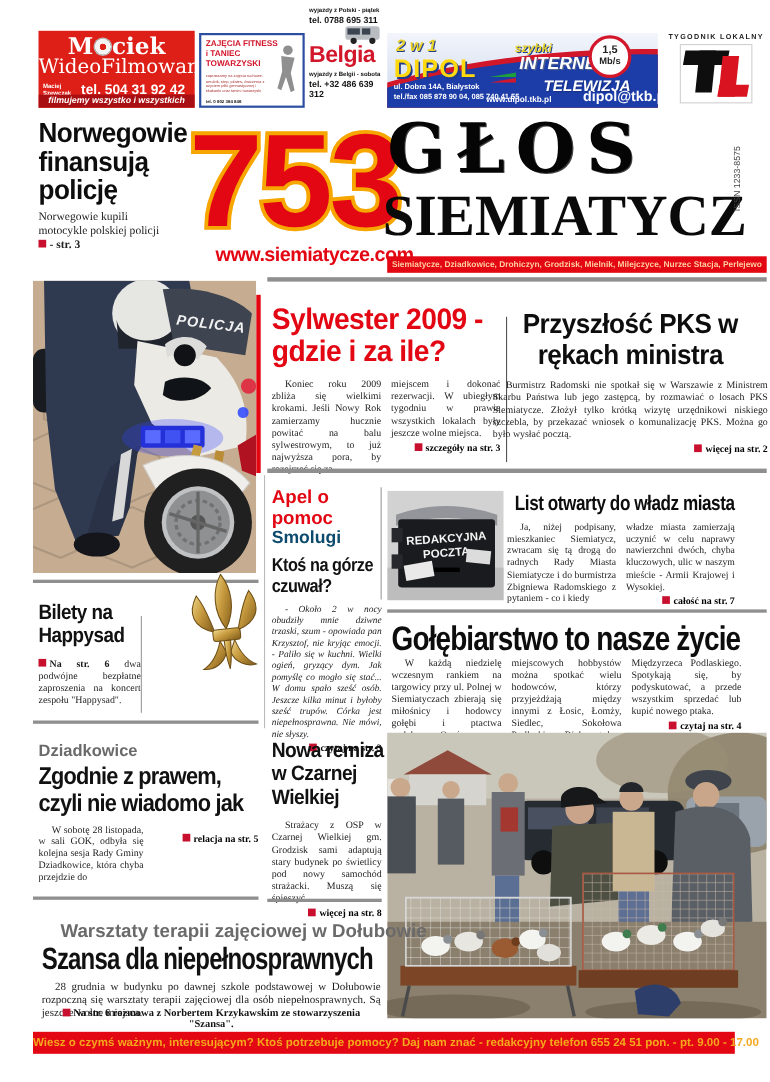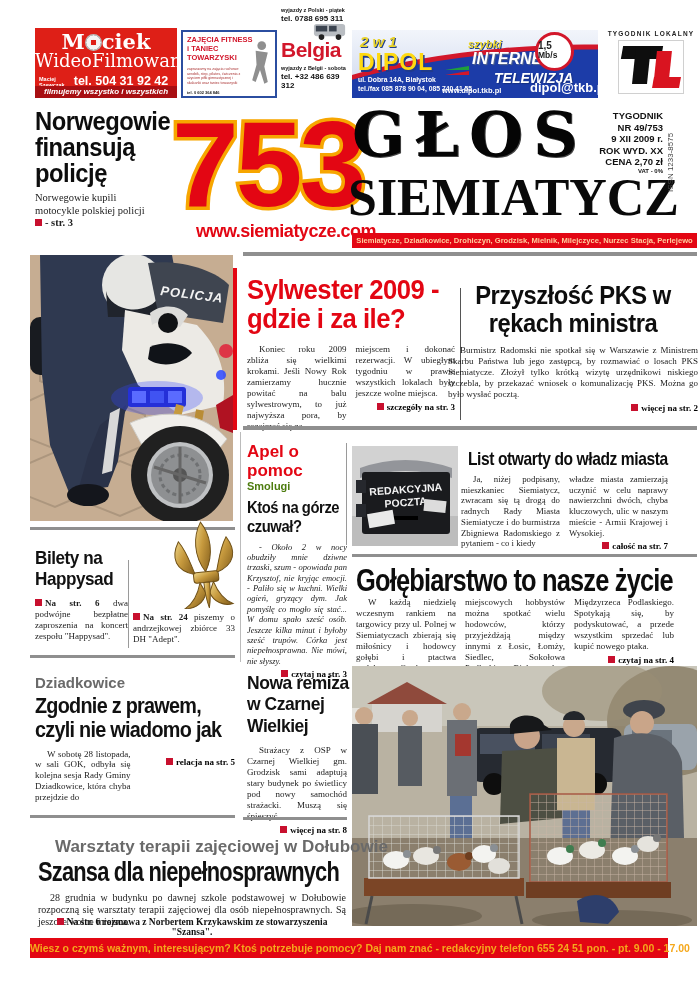--- a/index.html
+++ b/index.html
@@ -56,21 +56,21 @@
   .dipol-logo{position:absolute;left:92px;top:30px;width:26px;height:16px;}
   .dipol-a1{position:absolute;left:6px;top:46px;color:#fff;font-weight:bold;font-size:6.8px;}
   .dipol-a2{position:absolute;left:6px;top:55px;color:#fff;font-weight:bold;font-size:6.8px;}
   .dipol-fast{position:absolute;left:116px;top:8px;font-style:italic;font-weight:bold;font-size:11px;
               color:#e8d22a;text-shadow:1px 1px 0 #23418c;}
   .dipol-int{position:absolute;left:120px;top:20px;font-style:italic;font-weight:bold;font-size:16px;
              color:#fff;text-shadow:1px 1px 1px #5a6a8a;}
   .dipol-tv{position:absolute;left:142px;top:40px;font-style:italic;font-weight:bold;font-size:14px;
             color:#fff;text-shadow:1px 1px 1px #16307f;}
   .dipol-speed{position:absolute;right:24px;top:2px;width:33px;height:33px;border:3px solid #d2172b;
-               border-radius:50%;background:#fff;text-align:left;color:#222;font-weight:bold;}
+               border-radius:50%;background:#fff;text-align:center;color:#222;font-weight:bold;}
   .dipol-speed .s1{font-size:10px;line-height:1;margin-top:6px;}
   .dipol-speed .s2{font-size:8.5px;line-height:1;}
   .dipol-web{position:absolute;left:90px;bottom:3px;color:#fff;font-weight:bold;font-size:7.5px;}
   .dipol-mail{position:absolute;left:178px;bottom:3px;color:#fff;font-weight:bold;font-size:13px;}
   .ad-tl{position:absolute;left:606px;top:30px;width:90px;height:68px;text-align:center;}
   .tl-label{font-size:6.5px;font-weight:bold;letter-spacing:1.2px;color:#222;}
   .tl-box{position:relative;width:64px;height:52px;margin:3px auto 0;background:#fff;border:1px solid #d0d0d0;}
   .tl-t-bar{position:absolute;left:3px;top:5px;width:40px;height:13px;background:#0e0e0e;transform:skewX(-10deg);}
   .tl-t-stem{position:absolute;left:15px;top:5px;width:15px;height:38px;background:#0e0e0e;transform:skewX(-6deg);}
   .tl-l-stem{position:absolute;left:36px;top:10px;width:15px;height:37px;background:#d91420;transform:skewX(-6deg);}
@@ -103,21 +103,21 @@
   .h-sylwester{font-size:27px;color:#e30613;font-weight:bold;line-height:1.08;letter-spacing:-.5px;
                transform:scaleX(.95);transform-origin:0 0;width:230px;}
   .h-pks{font-size:25px;font-weight:bold;line-height:1.1;letter-spacing:-.5px;text-align:center;
          color:#0d0d0d;transform:scaleX(.95);transform-origin:50% 0;}
   .h-list{font-size:19px;font-weight:bold;letter-spacing:-.5px;white-space:nowrap;color:#0d0d0d;
           transform:scaleX(.82);transform-origin:0 0;}
   .h-golebie{position:absolute;left:356px;top:563px;font-size:31px;font-weight:bold;
              letter-spacing:-1px;white-space:nowrap;color:#0d0d0d;transform:scaleX(.82);
              transform-origin:0 0;}
   .h-apel-k{color:#e30613;font-weight:bold;font-size:17px;line-height:1.1;}
-  .h-apel-p{color:#4d7c0f;font-weight:bold;font-size:11px;line-height:1.2;}
+  .h-apel-p{color:#0c4a6e;font-weight:bold;font-size:16px;line-height:1.2;}
   .h-apel{font-size:17px;font-weight:bold;line-height:1.12;letter-spacing:-.5px;margin-top:4px;
           transform:scaleX(.87);transform-origin:0 0;width:114px;}
   .h-bilety{font-size:19px;font-weight:bold;line-height:1.1;letter-spacing:-.5px;
             transform:scaleX(.9);transform-origin:0 0;width:104px;}
   .h-dziadk{font-size:22px;font-weight:bold;line-height:1.08;letter-spacing:-.8px;
             transform:scaleX(.9);transform-origin:0 0;width:226px;}
   .h-remiza{font-size:19px;font-weight:bold;line-height:1.12;letter-spacing:-.5px;
             transform:scaleX(.92);transform-origin:0 0;width:112px;}
   .h-szansa{position:absolute;left:38px;top:856px;font-size:28px;font-weight:bold;
             letter-spacing:-1px;white-space:nowrap;transform:scaleX(.78);transform-origin:0 0;}
@@ -214,28 +214,20 @@
 
   <div class="big-num">
     <span class="stroke" aria-hidden="true">753</span>
     <span class="fill">753</span>
   </div>
   <div class="site-url">www.siemiatycze.com</div>
 
   <div class="glos">GŁOS</div>
   <div class="siemiatycz">SIEMIATYCZ</div>
 
-  <div class="issue-info">
-    <div>TYGODNIK</div>
-    <div>NR 49/753</div>
-    <div>9 XII 2009 r.</div>
-    <div>ROK WYD. XX</div>
-    <div>CENA 2,70 zł</div>
-    <div class="vat">VAT - 0%</div>
-  </div>
   <div class="issn">ISSN 1233-8575</div>
 
   <div class="towns-bar">Siemiatycze, Dziadkowice, Drohiczyn, Grodzisk, Mielnik, Milejczyce, Nurzec Stacja, Perlejewo</div>
   <div class="hrule" style="left:243px;top:252px;width:454px;"></div>
 
   <div class="photo" style="left:30px;top:255px;width:203px;height:266px;">
     <svg viewBox="0 0 203 266" width="203" height="266">
       <rect width="203" height="266" fill="#c6ad92"></rect>
       <g stroke="#a8937b" stroke-width="2" fill="none" opacity=".85">
         <path d="M-10 150 l30 -14 30 12 0 30 -30 14 -30 -12 z"></path>
@@ -374,23 +366,20 @@
       <g transform="rotate(-6 37 48)" fill="url(#gold)" stroke="#6e4f16" stroke-width="1">
         <path d="M37 2 C46 16 48 36 37 54 C26 36 28 16 37 2 Z"></path>
         <path d="M12 20 C2 36 6 50 26 56 C22 44 20 32 12 20 Z"></path>
         <path d="M62 20 C72 36 68 50 48 56 C52 44 54 32 62 20 Z"></path>
         <rect x="24" y="54" width="26" height="11" rx="3"></rect>
         <path d="M30 65 C26 78 20 86 12 90 C22 92 32 86 35 76 Z"></path>
         <path d="M44 65 C48 78 54 86 62 90 C52 92 42 86 39 76 Z"></path>
         <path d="M34 65 H40 C40 76 39 84 37 92 C35 84 34 76 34 65 Z"></path>
       </g>
     </svg>
-  </div>
-  <div class="abs body-txt" style="left:133px;top:612px;width:102px;">
-    <span class="sq"></span><b>Na str. 24</b><span> piszemy o andrzejkowej zbiórce 33 DH "Adept".</span>
   </div>
 
   <div class="hrule" style="left:30px;top:655px;width:205px;height:3px;"></div>
 
   <div class="abs" style="left:35px;top:674px;width:200px;">
     <div class="kicker" style="font-size:15px;">Dziadkowice</div>
     <div class="h-dziadk" style="margin-top:3px;">Zgodnie z prawem, czyli nie wiadomo jak</div>
     <div class="cols" style="margin-top:7px;">
       <div class="col body-txt ind">W sobotę 28 listopada, w sali GOK, odbyła się kolejna sesja Rady Gminy Dziadkowice, która chyba przejdzie do</div>
       <div class="col">

